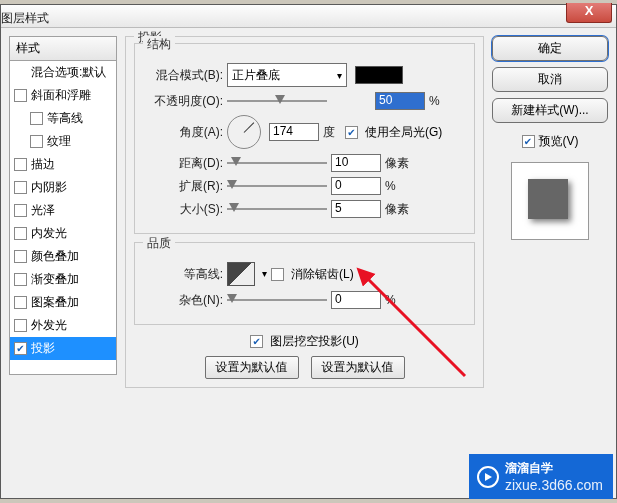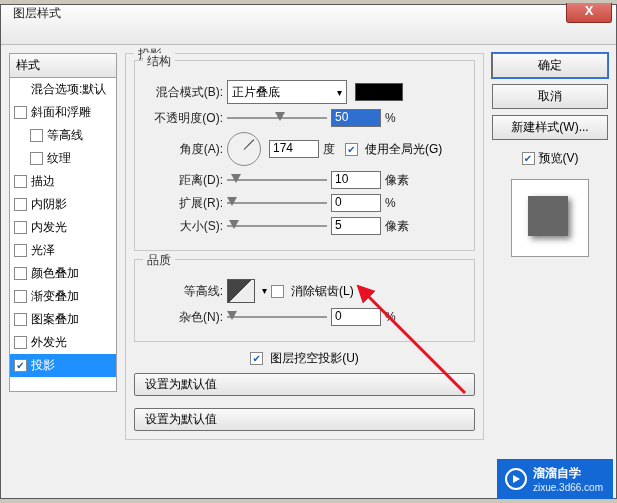--- a/index.html
+++ b/index.html
@@ -1,19 +1,19 @@
 <!DOCTYPE html>
 <html><head>
 <meta charset="utf-8">
 <style>
 * { box-sizing: border-box; font-family: "Microsoft YaHei", SimSun, Arial, sans-serif; font-size: 12px; }
 body { margin: 0; background: #ccc7bb; width: 617px; height: 503px; position: relative; }
 
 .window { position: absolute; left: 0; top: 4px; width: 617px; height: 495px; background: #f0f0f0; border: 1px solid #5a5a5a; }
-.titlebar { height: 40px; background: linear-gradient(#fdfdfd,#e8e8e8); border-bottom: 1px solid #bbb; display: flex; align-items: flex-start; padding-left: 12px; position: relative; }
+.titlebar { height: 23px; background: linear-gradient(#fdfdfd,#e8e8e8); border-bottom: 1px solid #bbb; display: flex; align-items: flex-end; padding-left: 0; position: relative; }
 .titlebar .title { color: #222; }
 .close-btn { position: absolute; right: 4px; top: -2px; width: 46px; height: 20px; background: linear-gradient(#e27b76,#c94b3f); border: 1px solid #8a2a22; border-top: none; border-radius: 0 0 3px 3px; color: #fff; text-align: center; line-height: 16px; font-weight: bold; font-size: 13px; }
 
 .content { display: flex; padding: 8px; gap: 8px; height: calc(100% - 24px); }
 
 .styles-panel { width: 108px; }
 .styles-panel .hdr { border: 1px solid #a0a0a0; background: linear-gradient(#fafafa,#e5e5e5); padding: 3px 6px; border-bottom: none; }
 .styles-list { border: 1px solid #a0a0a0; background: #fff; height: 315px; }
 .style-item { padding: 3px 4px; display: flex; align-items: center; gap: 4px; color: #000; }
 .style-item .indent { width: 12px; }
@@ -27,45 +27,45 @@
 .gbox .gtitle { position: absolute; top: -8px; left: 8px; background: #f0f0f0; padding: 0 4px; color: #333; }
 .row { display: flex; align-items: center; margin: 5px 0; gap: 4px; }
 .lbl { width: 78px; text-align: right; color: #222; }
 .combo { width: 120px; height: 24px; border: 1px solid #707070; background: #fff; display: flex; align-items: center; padding: 0 4px; position: relative; }
 .combo::after { content: "▾"; position: absolute; right: 4px; font-size: 10px; }
 .swatch { width: 48px; height: 18px; background: #000; border: 1px solid #555; margin-left: 4px; }
 .slider { width: 100px; height: 16px; position: relative; background: transparent; }
 .slider::before { content: ""; position: absolute; left: 0; right: 0; top: 7px; height: 2px; background: #999; }
 .slider .thumb { position: absolute; top: 2px; width: 0; height: 0; border-left: 5px solid transparent; border-right: 5px solid transparent; border-top: 9px solid #777; }
 .numbox { width: 50px; height: 18px; border: 1px solid #707070; background: #fff; padding: 0 3px; }
-.numbox.sel { background: #2f6fcf; color: #fff; }
+.numbox.sel { background: #2f6fcf; color: #fff; margin-left: 44px; }
 .unit { color: #222; }
 .angle { width: 34px; height: 34px; border: 1px solid #888; border-radius: 50%; background: #f0f0f0; position: relative; margin-right: 4px; }
 .angle::after { content: ""; position: absolute; left: 50%; top: 50%; width: 14px; height: 1px; background: #333; transform-origin: left center; transform: rotate(-45deg); }
 .contour-sw { width: 28px; height: 24px; border: 1px solid #555; background: linear-gradient(135deg,#444 0%,#444 49%,#eee 50%,#eee 100%); position: relative; }
 .contour-sw::after { content: "▾"; position: absolute; right: -13px; top: 5px; font-size: 10px; }
 .contour-wrap { display: flex; align-items: center; gap: 16px; }
 .inline-cb { display: flex; align-items: center; gap: 7px; }
-.btns-row { display: flex; gap: 12px; justify-content: center; margin-top: 6px; flex-direction: column; }
+.btns-row { display: flex; gap: 12px; justify-content: center; margin-top: 6px; }
 .btn-small { border: 1px solid #707070; background: linear-gradient(#fafafa,#e3e3e3); padding: 2px 10px; border-radius: 2px; }
 
 .right { width: 116px; display: flex; flex-direction: column; gap: 6px; align-items: stretch; }
-.btn { border: 1px solid #707070; background: linear-gradient(#fafafa,#e3e3e3); padding: 3px 0; border-radius: 0; text-align: center; }
+.btn { border: 1px solid #707070; background: linear-gradient(#fafafa,#e3e3e3); padding: 3px 0; border-radius: 6px; text-align: center; }
 .btn.primary { box-shadow: 0 0 0 1px #2f6fcf; }
 .preview-cb { display: flex; align-items: center; gap: 4px; justify-content: center; margin-top: 4px; }
 .preview-box { width: 78px; height: 78px; border: 1px solid #999; background: #fff; margin: 6px auto 0; position: relative; }
 .preview-box .sq { position: absolute; left: 16px; top: 16px; width: 40px; height: 40px; background: #666; box-shadow: 3px 3px 6px rgba(0,0,0,.5); }
 
 .arrow { position: absolute; pointer-events: none; }
 .arrow svg { overflow: visible; }
 
 .watermark { position: absolute; right: 4px; bottom: 4px; background: #1468d6; color: #fff; padding: 6px 10px 6px 8px; display: flex; align-items: center; gap: 6px; font-size: 16px; font-weight: bold; }
 .watermark .circ { width: 22px; height: 22px; border: 2px solid #fff; border-radius: 50%; display: flex; align-items: center; justify-content: center; }
 .watermark .tri { width: 0; height: 0; border-left: 7px solid #fff; border-top: 4px solid transparent; border-bottom: 4px solid transparent; margin-left: 2px; }
-.watermark .sub { font-size: 10px; opacity: .9; display: block; font-weight: normal; }
+.watermark .sub { font-size: 14px; opacity: .9; display: block; font-weight: normal; }
 </style>
 </head>
 <body>
 
 <div class="window">
   <div class="titlebar">
     <span class="title">图层样式</span>
     <div class="close-btn">X</div>
   </div>
 
@@ -95,25 +95,25 @@
         <div class="style-item">
           <span class="cb"></span>
           <span>描边</span>
         </div>
         <div class="style-item">
           <span class="cb"></span>
           <span>内阴影</span>
         </div>
         <div class="style-item">
           <span class="cb"></span>
+          <span>光泽</span>
+        </div>
+        <div class="style-item">
+          <span class="cb"></span>
           <span>内发光</span>
-        </div>
-        <div class="style-item">
-          <span class="cb"></span>
-          <span>光泽</span>
         </div>
         <div class="style-item">
           <span class="cb"></span>
           <span>颜色叠加</span>
         </div>
         <div class="style-item">
           <span class="cb"></span>
           <span>渐变叠加</span>
         </div>
         <div class="style-item">

